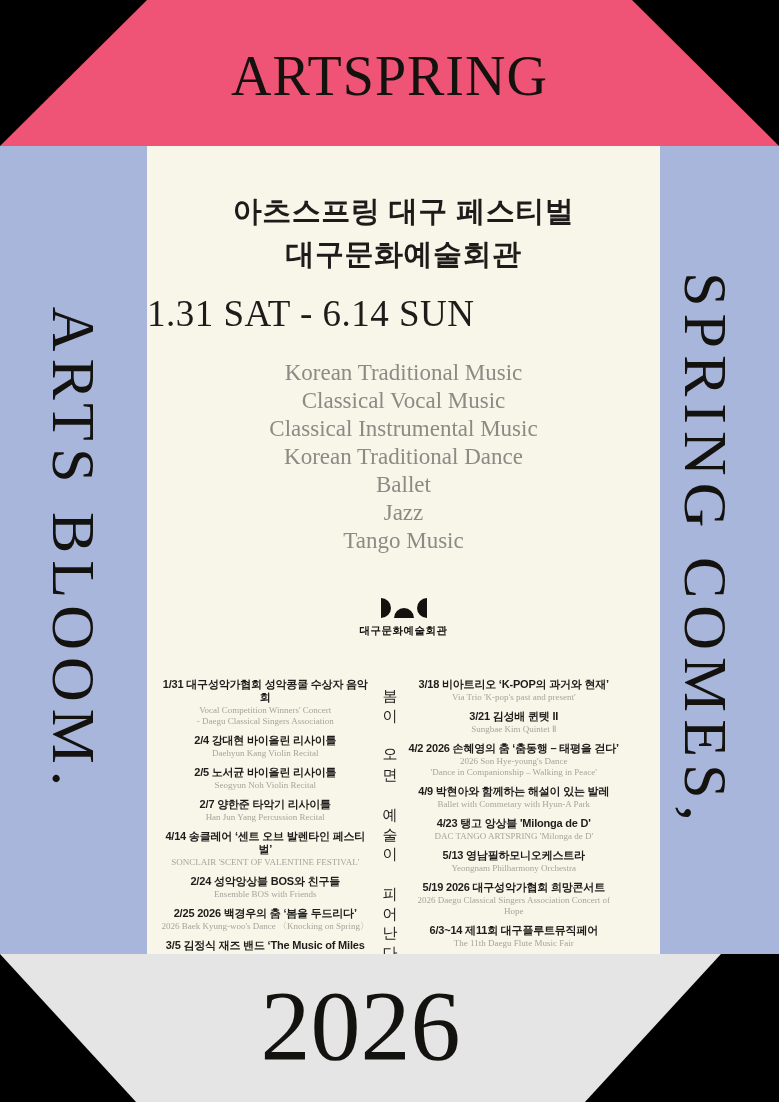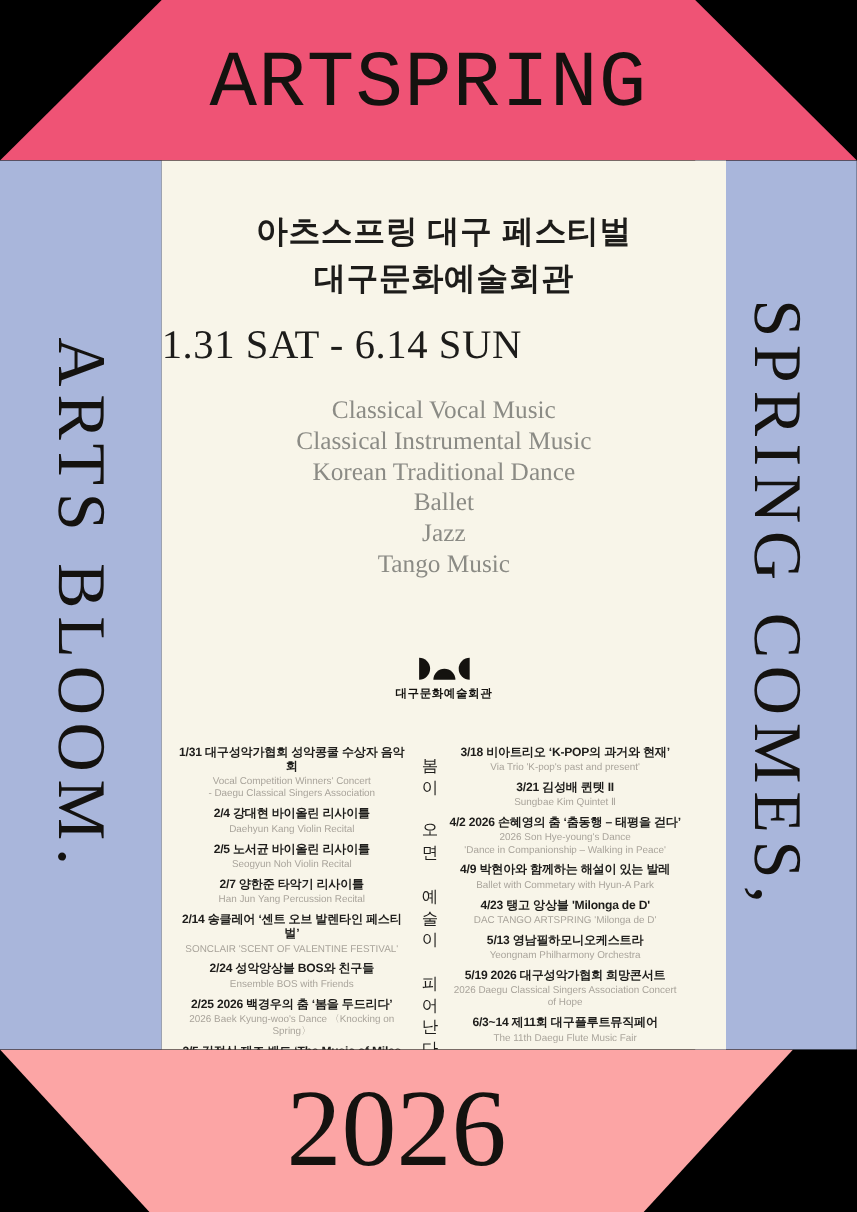--- a/index.html
+++ b/index.html
@@ -12,27 +12,27 @@
     font-family: "Liberation Sans", sans-serif;
   }
   
   .band-top {
     position: absolute; left: 0; top: 0; width: 779px; height: 146px;
     background: #ef5375;
     clip-path: polygon(18.87% 0, 81.13% 0, 100% 100%, 0 100%);
     display: flex; align-items: center; justify-content: center;
   }
   .band-top .big-serif {
-    font-family: Liberation Mono, monospace;
-    font-size: 72px; letter-spacing: 1px; color: #14120f;
+    font-family: Liberation Serif, serif;
+    font-size: 56px; letter-spacing: 1px; color: #14120f;
     padding-top: 6px; line-height: 1;
   }
   .band-bottom {
     position: absolute; left: 0; top: 954px; width: 721px; height: 148px;
-    background: #fca5a5;
+    background: #e5e5e5;
     clip-path: polygon(0 0, 100% 0, 81.13% 100%, 18.87% 100%);
     display: flex; align-items: center; justify-content: center;
   }
   .band-bottom .big-serif {
     font-family: "Liberation Serif", "DejaVu Serif", serif;
     font-size: 100px; color: #14120f; line-height: 1; padding-bottom: 4px;
   }
   
   .band-left, .band-right {
     position: absolute; top: 146px; width: 147px; height: 808px;
@@ -87,21 +87,21 @@
     display: flex; align-items: flex-start;
   }
   .event-col { flex: 1; text-align: center; }
   .event { margin-bottom: 7px; }
   .event-title {
     font-weight: 700; font-size: 11px; line-height: 13px;
     color: #1e1d1b; letter-spacing: -0.2px;
   }
   .event-sub {
     margin-top: 1px;
-    font-family: Liberation Sans, sans-serif;
+    font-family: Liberation Serif, serif;
     font-size: 9px; line-height: 11px; color: #a9a49b; white-space: pre-line;
   }
   .event-mid { width: 36px; display: flex; justify-content: center; }
   .vertical-tagline {
     writing-mode: vertical-rl; text-orientation: upright;
     font-family: "Liberation Serif", "DejaVu Serif", serif;
     font-size: 15px; letter-spacing: 4.5px; color: #1d1c1a; margin-top: 0;
   }
 </style>
 </head>
@@ -124,20 +124,21 @@
   <div class="panel">
 
     <div class="panel-title">
       <div>아츠스프링 대구 페스티벌</div>
       <div>대구문화예술회관</div>
     </div>
 
     <div class="panel-date">1.31 SAT - 6.14 SUN</div>
 
     <div class="genres">
+      <div>Korean Traditional Music</div>
       <div>Classical Vocal Music</div>
       <div>Classical Instrumental Music</div>
       <div>Korean Traditional Dance</div>
       <div>Ballet</div>
       <div>Jazz</div>
       <div>Tango Music</div>
     </div>
 
     <div class="logo">
       <div class="logo-mark">
@@ -162,21 +163,21 @@
         </div>
         <div class="event">
           <div class="event-title">2/5 노서균 바이올린 리사이틀</div>
           <div class="event-sub">Seogyun Noh Violin Recital</div>
         </div>
         <div class="event">
           <div class="event-title">2/7 양한준 타악기 리사이틀</div>
           <div class="event-sub">Han Jun Yang Percussion Recital</div>
         </div>
         <div class="event">
-          <div class="event-title">2/14 송클레어 ‘센트 오브 발렌타인 페스티벌’</div>
+          <div class="event-title">4/14 송클레어 ‘센트 오브 발렌타인 페스티벌’</div>
           <div class="event-sub">SONCLAIR 'SCENT OF VALENTINE FESTIVAL'</div>
         </div>
         <div class="event">
           <div class="event-title">2/24 성악앙상블 BOS와 친구들</div>
           <div class="event-sub">Ensemble BOS with Friends</div>
         </div>
         <div class="event">
           <div class="event-title">2/25 2026 백경우의 춤 ‘봄을 두드리다’</div>
           <div class="event-sub">2026 Baek Kyung-woo's Dance 〈Knocking on Spring〉</div>
         </div>

